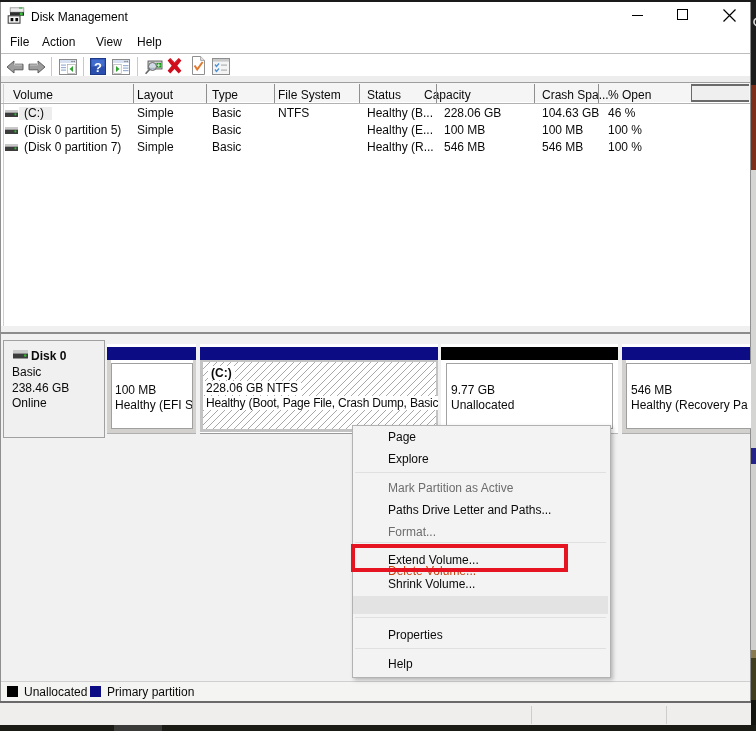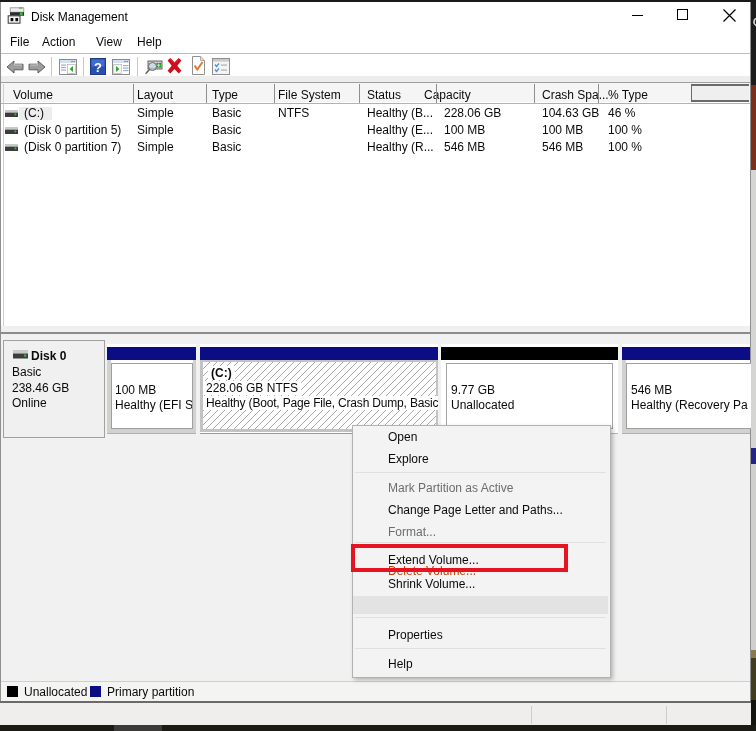--- a/index.html
+++ b/index.html
@@ -143,21 +143,21 @@
 <div class="hline" style="left:3px;top:330px;width:745px;background:#b5b5b5;"></div>
 
 <div class="hline" style="left:1px;top:102.5px;width:749px;background:#b2b2b2;"></div>
 <div class="t" style="left:13px;top:89px;">Volume</div>
 <div class="t" style="left:137px;top:89px;">Layout</div>
 <div class="t" style="left:212px;top:89px;">Type</div>
 <div class="t" style="left:278px;top:89px;">File System</div>
 <div class="t" style="left:367px;top:89px;">Status</div>
 <div class="t" style="left:424px;top:89px;">Capacity</div>
 <div class="t" style="left:542px;top:89px;">Crash Spa...</div>
-<div class="t" style="left:608px;top:89px;">% Type</div>
+<div class="t" style="left:608px;top:89px;">% Open</div>
 <div class="vline" style="left:133px;top:84px;height:18.5px;background:#8f8f8f;"></div>
 <div class="vline" style="left:206px;top:84px;height:18.5px;background:#8f8f8f;"></div>
 <div class="vline" style="left:274px;top:84px;height:18.5px;background:#8f8f8f;"></div>
 <div class="vline" style="left:359px;top:84px;height:18.5px;background:#8f8f8f;"></div>
 <div class="vline" style="left:436px;top:84px;height:18.5px;background:#8f8f8f;"></div>
 <div class="vline" style="left:534px;top:84px;height:18.5px;background:#8f8f8f;"></div>
 <div class="vline" style="left:598px;top:84px;height:18.5px;background:#8f8f8f;"></div>
 <div class="abs" style="left:691px;top:84px;width:58px;height:18px;background:#efefef;border-top:2px solid #6a6a6a;border-bottom:2px solid #6a6a6a;border-left:1px solid #6a6a6a;box-sizing:border-box;"></div>
 
 <div class="abs" style="left:19px;top:107px;width:33px;height:13px;background:#ededed;"></div>
@@ -266,25 +266,25 @@
 </div>
 
 <div class="abs" style="left:1px;top:681px;width:749px;height:20px;background:#f4f4f3;border-top:1px solid #cfcfcf;"></div>
 <div class="abs" style="left:0;top:701.3px;width:751px;height:1.5px;background:#6a6a6a;"></div>
 <div class="abs" style="left:7px;top:686px;width:11px;height:11px;background:#000;"></div>
 <div class="t" style="left:24px;top:686px;">Unallocated</div>
 <div class="abs" style="left:90px;top:686px;width:11px;height:11px;background:#0c0c84;"></div>
 <div class="t" style="left:107px;top:686px;">Primary partition</div>
 
 <div class="abs" id="ctxmenu" style="left:352px;top:425px;width:257px;height:251px;background:#f4f3f3;border:1px solid #b2b2b2;box-shadow:2px 2px 4px rgba(0,0,0,0.25);"></div>
-<div class="t" style="left:388px;top:431px;">Open</div>
+<div class="t" style="left:388px;top:431px;">Page</div>
 <div class="t" style="left:388px;top:453px;">Explore</div>
 <div class="hline" style="left:355px;top:472px;width:251px;background:#e0e0e0;"></div>
 <div class="t" style="left:388px;top:482px;color:#6d6d6d;">Mark Partition as Active</div>
-<div class="t" style="left:388px;top:504px;">Change Page Letter and Paths...</div>
+<div class="t" style="left:388px;top:504px;">Paths Drive Letter and Paths...</div>
 <div class="t" style="left:388px;top:526px;color:#6d6d6d;">Format...</div>
 <div class="hline" style="left:355px;top:542px;width:251px;background:#e0e0e0;"></div>
 <div class="t" style="left:388px;top:554px;">Extend Volume...</div>
 <div class="t" style="left:388px;top:578px;">Shrink Volume...</div>
 <div class="abs" style="left:353px;top:596px;width:255px;height:18px;background:#e3e3e3;"></div>
 <div class="t" style="left:388px;top:565px;color:#c2410c;">Delete Volume...</div>
 <div class="hline" style="left:355px;top:617px;width:251px;background:#e0e0e0;"></div>
 <div class="t" style="left:388px;top:629px;">Properties</div>
 <div class="hline" style="left:355px;top:648px;width:251px;background:#e0e0e0;"></div>
 <div class="t" style="left:388px;top:658px;">Help</div>

